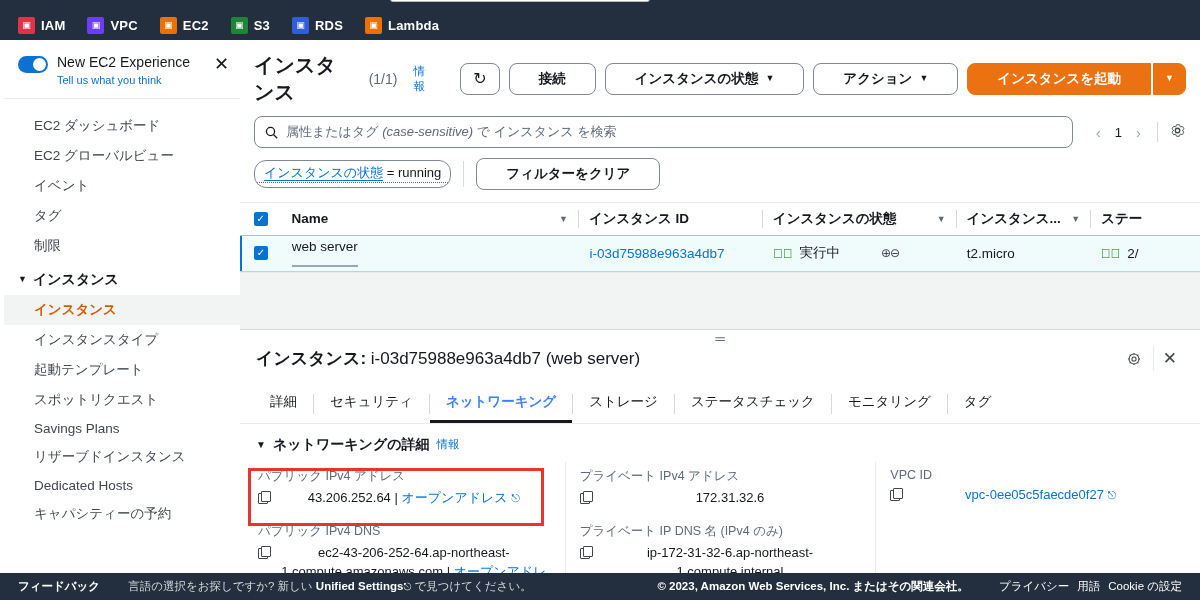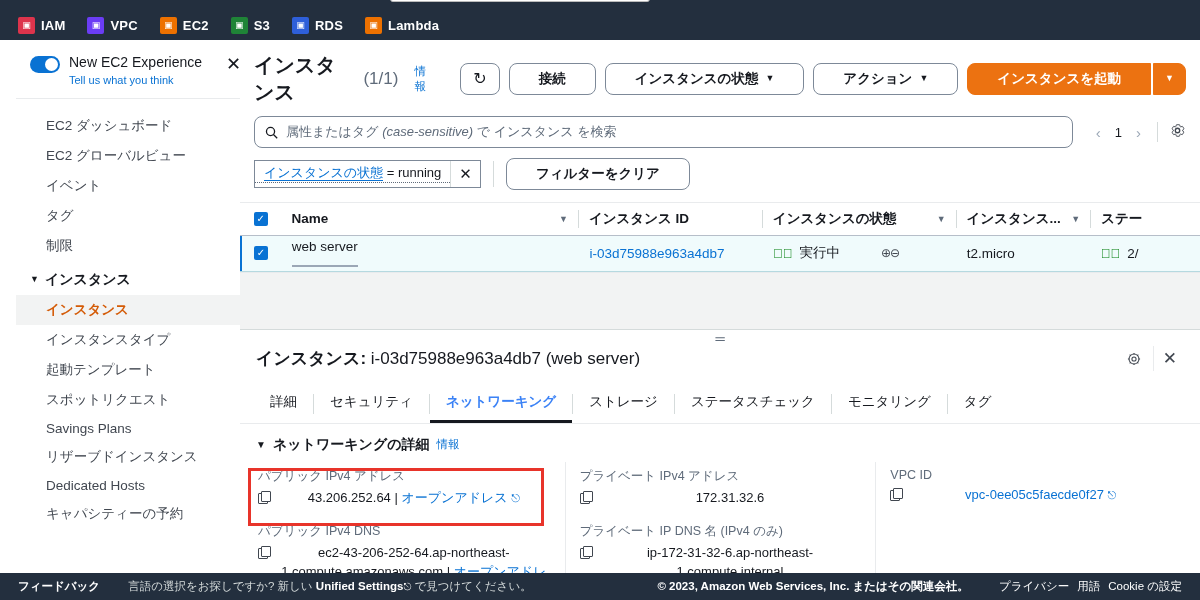--- a/index.html
+++ b/index.html
@@ -25,21 +25,21 @@
   .svc { display: flex; align-items: center; gap: 6px; margin-right: 22px; }
   .svc-ico {
     width: 17px; height: 17px; border-radius: 2px;
     display: flex; align-items: center; justify-content: center;
     font-size: 9px; color: #fff; font-weight: bold; line-height: 1;
   }
   .svc-label { color: #fff; font-size: 13px; font-weight: bold; letter-spacing: .2px; }
 
   
   .sidebar {
-    position: absolute; left: 16px; top: 40px; width: 240px; height: 533px;
+    position: absolute; left: 4px; top: 40px; width: 240px; height: 533px;
     background: #fff; border-right: 1px solid #d5dbdb;
     overflow: hidden;
   }
   .exp-box {
     padding: 14px 10px 12px 14px; display: flex; align-items: flex-start;
     border-bottom: 1px solid #e9ebed;
   }
   .toggle {
     width: 30px; height: 17px; border-radius: 9px; background: #0972d3;
     position: relative; flex: 0 0 auto; margin-top: 2px;
@@ -75,21 +75,21 @@
     background: #f2f3f3; overflow: hidden;
   }
   .panel-top {
     background: #fff; margin: 0; padding: 0 0 0 0;
     border-bottom: 1px solid #e9ebed;
   }
   .hdr {
     display: flex; align-items: center; padding: 12px 14px 10px 14px; gap: 10px;
   }
   .hdr-title { font-size: 20px; font-weight: bold; color: #16191f; }
-  .hdr-count { font-size: 17px; color: #5f6b7a; margin-left: 4px; }
+  .hdr-count { font-size: 14px; color: #5f6b7a; margin-left: 4px; }
   .hdr-info { font-size: 11.5px; color: #0972d3; margin-left: 6px; cursor: pointer; }
   .btns { display: flex; align-items: center; gap: 9px; margin-left: 18px; }
   .btn {
     border: 1px solid #7d8998; background: #fff; border-radius: 8px;
     font-size: 13.5px; color: #16191f; font-weight: bold;
     padding: 6px 29px; cursor: pointer; white-space: nowrap;
     display: flex; align-items: center; gap: 7px; line-height: 1.3;
   }
   .btn.icon-only { padding: 5px 12px; font-size: 16px; font-weight: normal; }
   .btn.primary {
@@ -111,22 +111,22 @@
   }
   .search-ph { font-size: 13px; color: #5f6b7a; white-space: nowrap; }
   .search-ph i { font-style: italic; }
   .pager { display: flex; align-items: center; gap: 6px; padding-left: 8px; }
   .pg-arrow { color: #9ba7b6; font-size: 15px; padding: 0 5px; cursor: pointer; }
   .pg-num { font-size: 13px; color: #16191f; padding: 0 3px; cursor: pointer; }
   .pg-div { width: 1px; height: 20px; background: #d5dbdb; margin: 0 5px; }
 
   .filterrow { display: flex; align-items: center; padding: 10px 14px 12px 14px; gap: 12px; }
   .token {
-    border: 1px solid #7d8998; border-radius: 0; height: 28px;
-    display: flex; align-items: center; background: #fff; overflow: hidden;
+    border: 1px solid #7d8998; border-radius: 12px; height: 28px;
+    display: flex; align-items: center; background: #fff; overflow: hidden; flex-direction: column;
   }
   .token-text {
     font-size: 13px; color: #16191f; padding: 0 9px;
     border-bottom: 1px dotted #5f6b7a; margin: 3px 0;
   }
   .token-text b { color: #0972d3; border-bottom: 1px solid #0972d3; font-weight: normal; }
   .token-x {
     padding: 0 8px; font-size: 15px; color: #16191f; cursor: pointer;
     border-left: 1px solid #d5dbdb; height: 100%; display: flex; align-items: center;
   }

